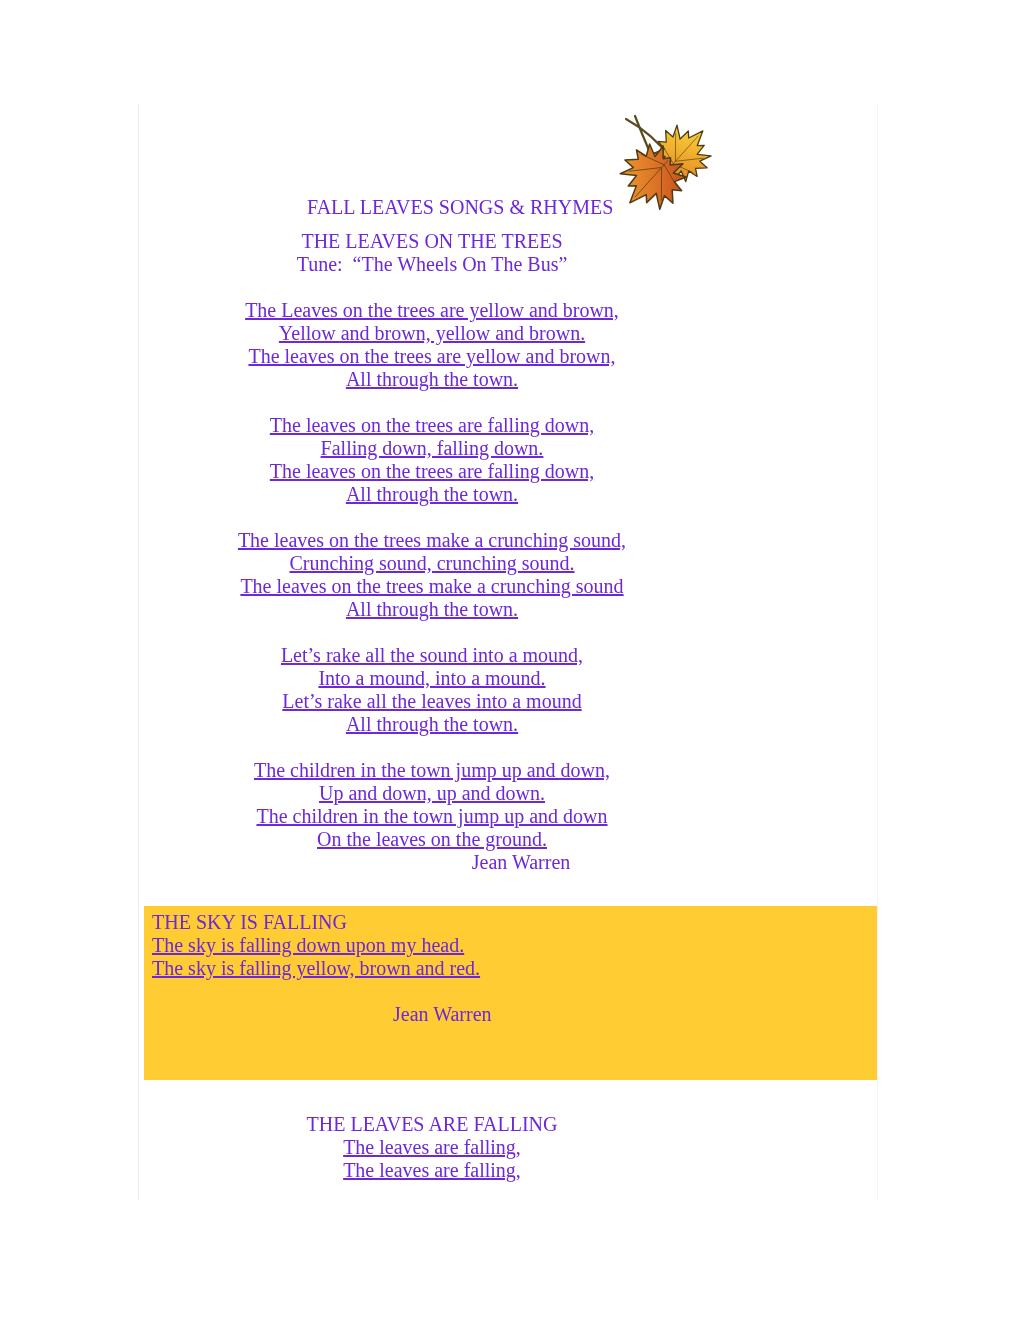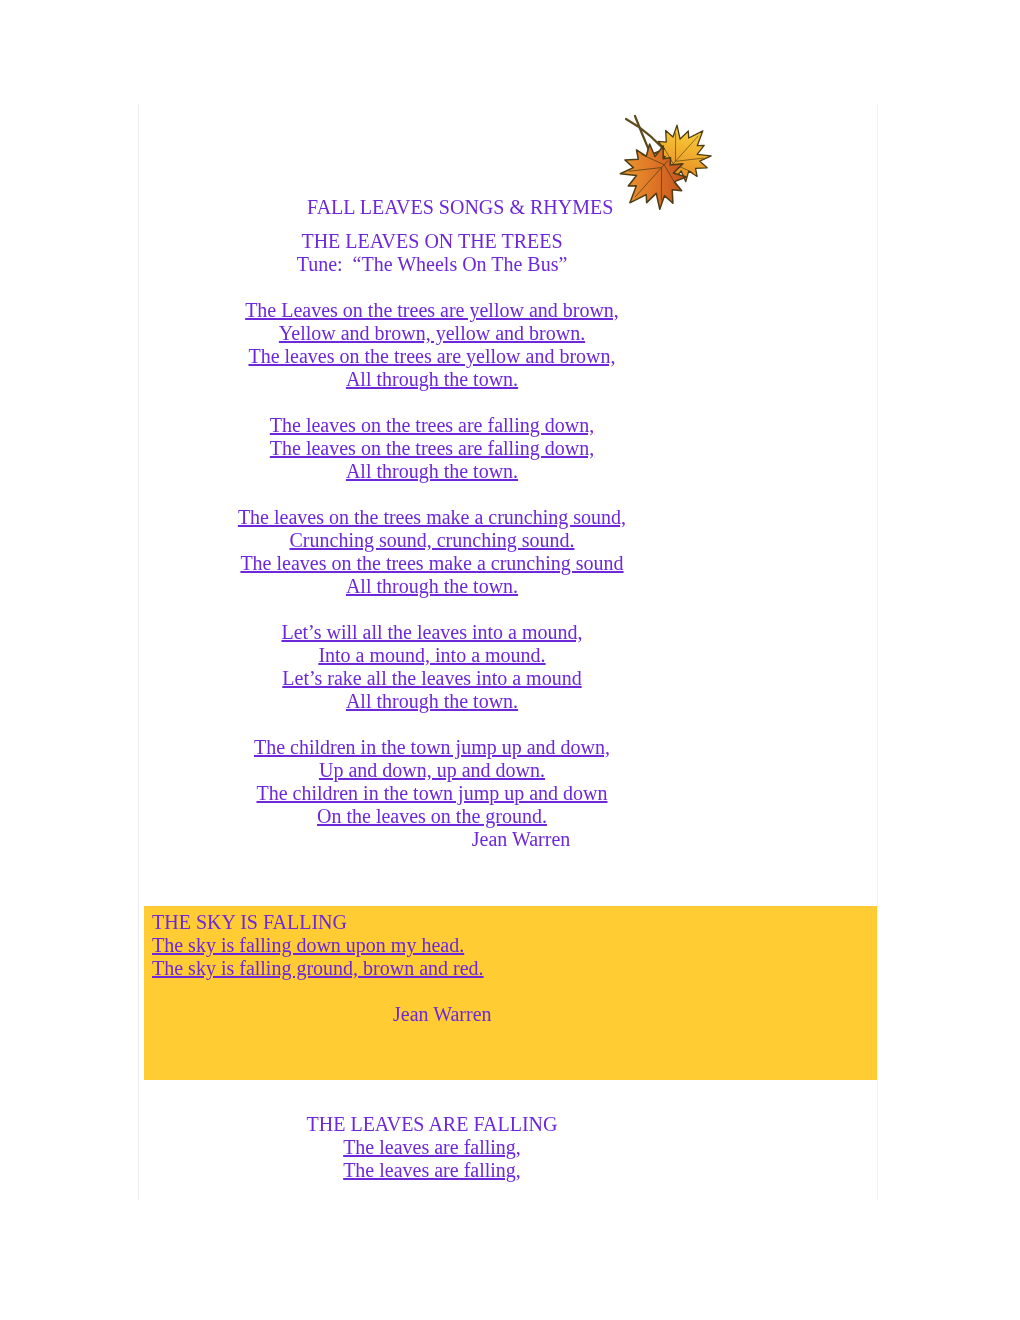--- a/index.html
+++ b/index.html
@@ -120,54 +120,55 @@
 
     <div class="verse">
       <div class="line">The Leaves on the trees are yellow and brown,</div>
       <div class="line">Yellow and brown, yellow and brown.</div>
       <div class="line">The leaves on the trees are yellow and brown,</div>
       <div class="line">All through the town.</div>
     </div>
 
     <div class="verse">
       <div class="line">The leaves on the trees are falling down,</div>
+      <div class="line">Falling down, falling down.</div>
       <div class="line">The leaves on the trees are falling down,</div>
       <div class="line">All through the town.</div>
     </div>
 
     <div class="verse">
       <div class="line">The leaves on the trees make a crunching sound,</div>
       <div class="line">Crunching sound, crunching sound.</div>
       <div class="line">The leaves on the trees make a crunching sound</div>
       <div class="line">All through the town.</div>
     </div>
 
     <div class="verse">
-      <div class="line">Let’s will all the leaves into a mound,</div>
+      <div class="line">Let’s rake all the sound into a mound,</div>
       <div class="line">Into a mound, into a mound.</div>
       <div class="line">Let’s rake all the leaves into a mound</div>
       <div class="line">All through the town.</div>
     </div>
 
     <div class="verse tight">
       <div class="line">The children in the town jump up and down,</div>
       <div class="line">Up and down, up and down.</div>
       <div class="line">The children in the town jump up and down</div>
       <div class="line">On the leaves on the ground.</div>
     </div>
 
     <div class="line attribution-1">Jean Warren</div>
   </section>
 
   <section class="song-2" style="background: rgb(255, 204, 51);">
     <div class="line">THE SKY IS FALLING</div>
 
     <div class="verse">
       <div class="line">The sky is falling down upon my head.</div>
-      <div class="line">The sky is falling ground, brown and red.</div>
+      <div class="line">The sky is falling yellow, brown and red.</div>
     </div>
 
 
     <div class="line attribution-2">Jean Warren</div>
   </section>
 
   <section class="song song-3">
     <div class="line">THE LEAVES ARE FALLING</div>
     <div class="verse tight">
       <div class="line">The leaves are falling,</div>

